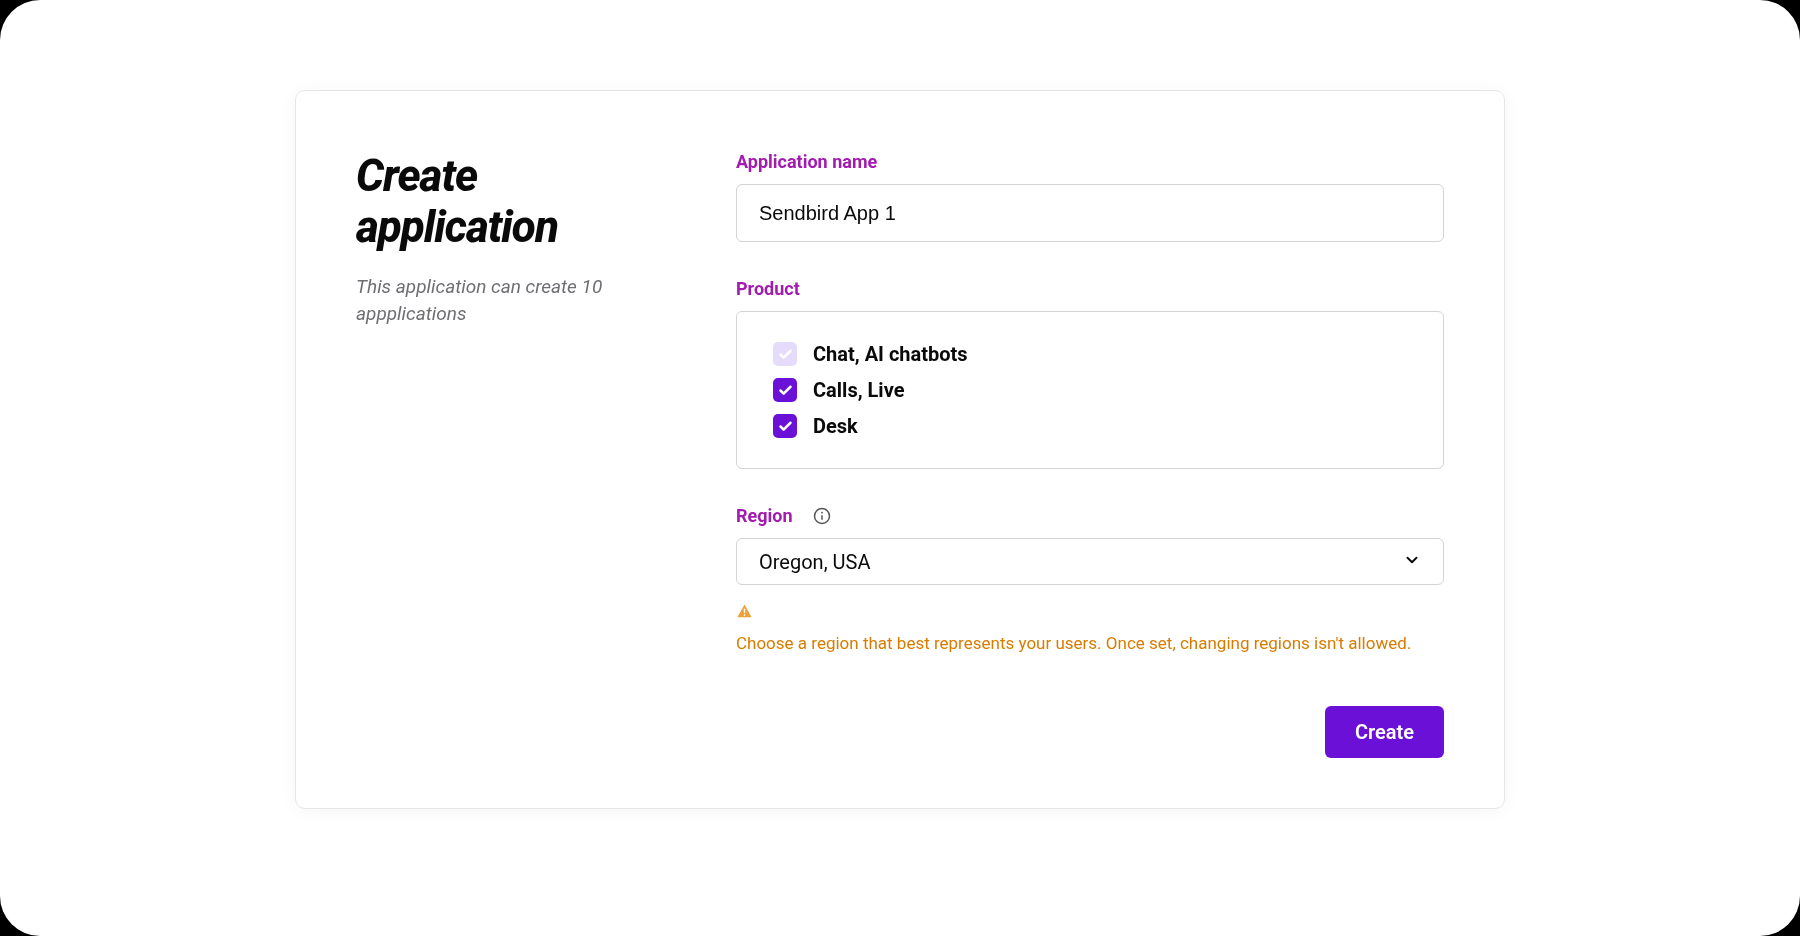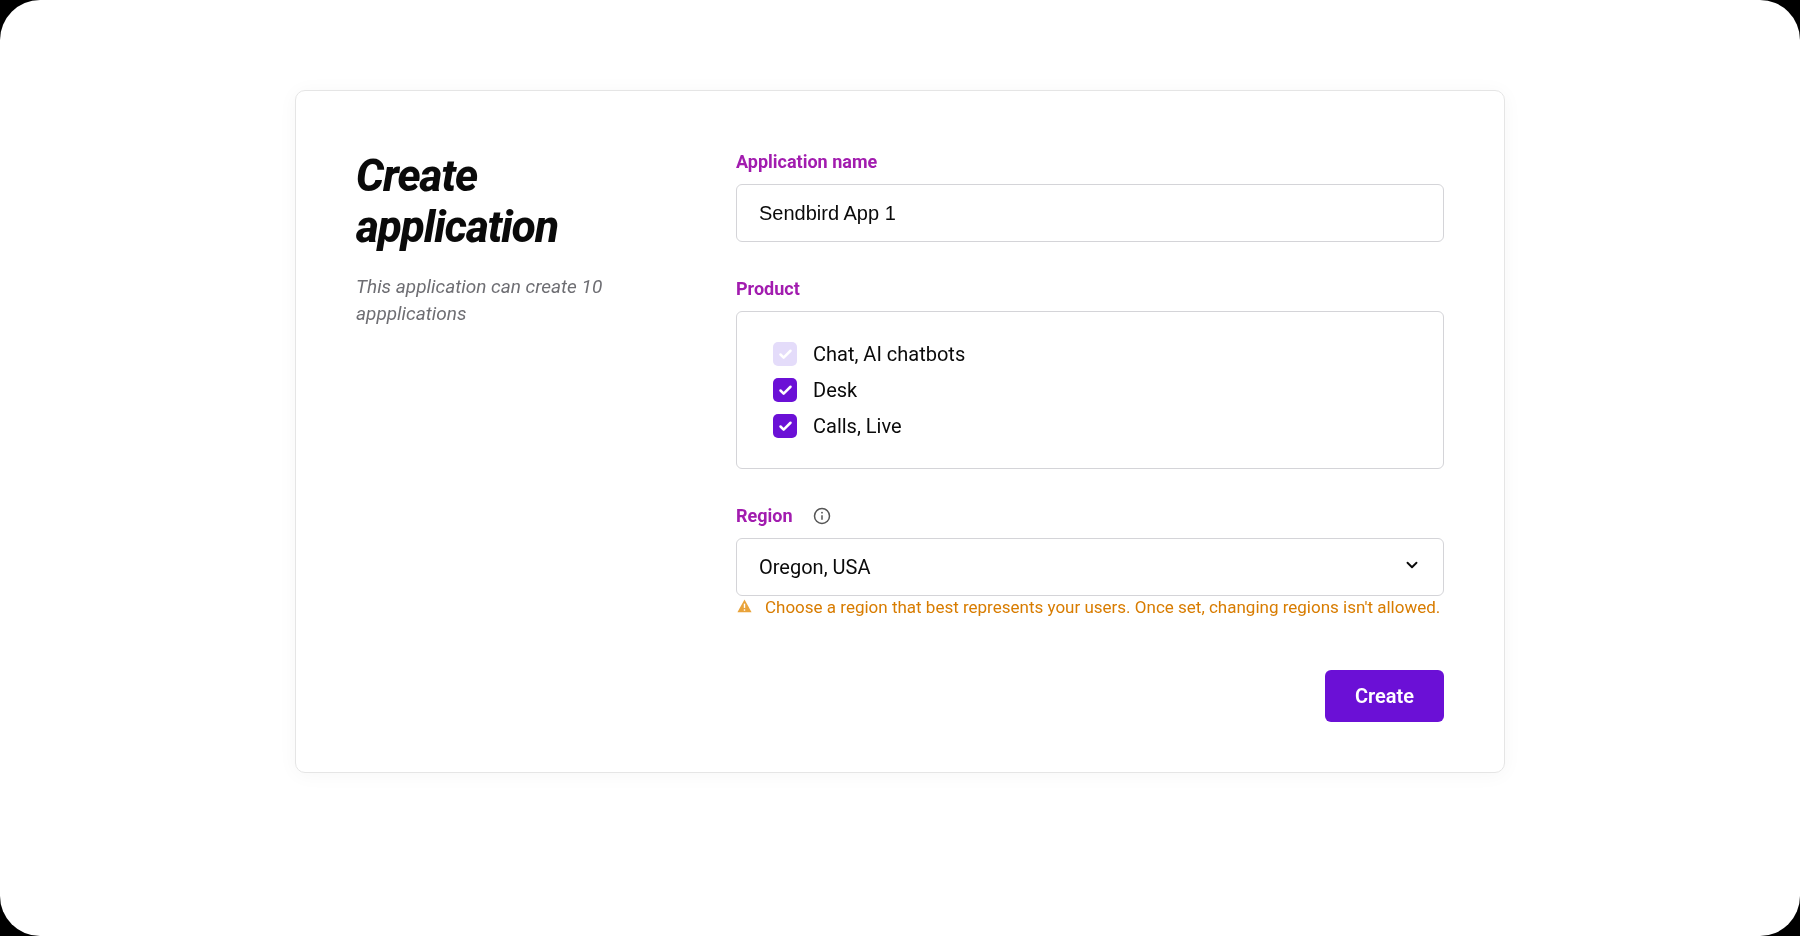--- a/index.html
+++ b/index.html
@@ -83,20 +83,21 @@
       padding: 0 22px;
       font-size: 20px;
       color: #0a0a0a;
       outline: none;
       font-family: Liberation Sans, sans-serif;
     }
     .product-box {
       border: 1px solid #d4d4d8;
       border-radius: 6px;
       padding: 30px 36px;
+      font-weight: bold;
     }
     .checkbox-row {
       display: flex;
       align-items: center;
       gap: 16px;
       margin-bottom: 12px;
     }
     .checkbox-row:last-child {
       margin-bottom: 0;
     }
@@ -125,37 +126,39 @@
     }
     .info-icon {
       width: 18px;
       height: 18px;
       display: inline-flex;
       align-items: center;
       justify-content: center;
     }
     .select-box {
       width: 100%;
-      height: 58px;
+      height: 47px;
       border: 1px solid #d4d4d8;
       border-radius: 6px;
       padding: 0 22px;
       display: flex;
       align-items: center;
       justify-content: space-between;
       cursor: pointer;
     }
     .select-value {
       font-size: 20px;
       color: #0a0a0a;
     }
     .warning-row {
       display: flex;
       align-items: flex-start;
       gap: 12px;
+      margin-top: 16px;
+      flex-direction: column;
     }
     .warning-icon {
       width: 17px;
       height: 17px;
       flex-shrink: 0;
       margin-top: 2px;
     }
     .warning-text {
       font-size: 17px;
       line-height: 1.4;
@@ -205,29 +208,29 @@
                 </svg>
             </span>
             <span class="checkbox-label">Chat, AI chatbots</span>
           </div>
           <div class="checkbox-row">
             <span class="checkbox active">
               <svg viewBox="0 0 24 24" fill="none" stroke="#fff" stroke-width="4" stroke-linecap="round" stroke-linejoin="round">
                   <polyline points="20 6 9 17 4 12"></polyline>
                 </svg>
             </span>
-            <span class="checkbox-label">Desk</span>
+            <span class="checkbox-label">Calls, Live</span>
           </div>
           <div class="checkbox-row">
             <span class="checkbox active">
               <svg viewBox="0 0 24 24" fill="none" stroke="#fff" stroke-width="4" stroke-linecap="round" stroke-linejoin="round">
                   <polyline points="20 6 9 17 4 12"></polyline>
                 </svg>
             </span>
-            <span class="checkbox-label">Calls, Live</span>
+            <span class="checkbox-label">Desk</span>
           </div>
         </div>
       </div>
 
       <div class="form-group" style="margin-bottom:0;">
         <div class="label-row">
           <label class="form-label">Region</label>
           <span class="info-icon">
             <svg viewBox="0 0 24 24" fill="none" stroke="#555" stroke-width="2">
                 <circle cx="12" cy="12" r="10"></circle>

